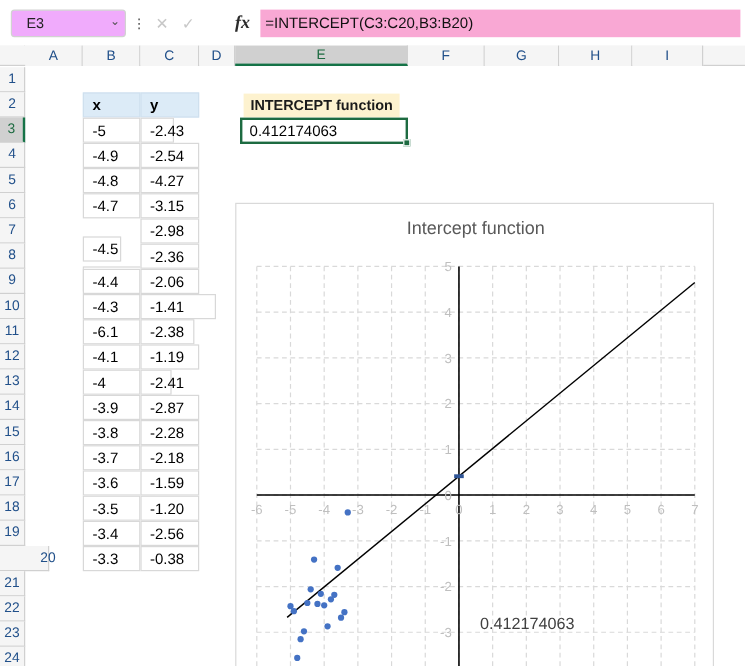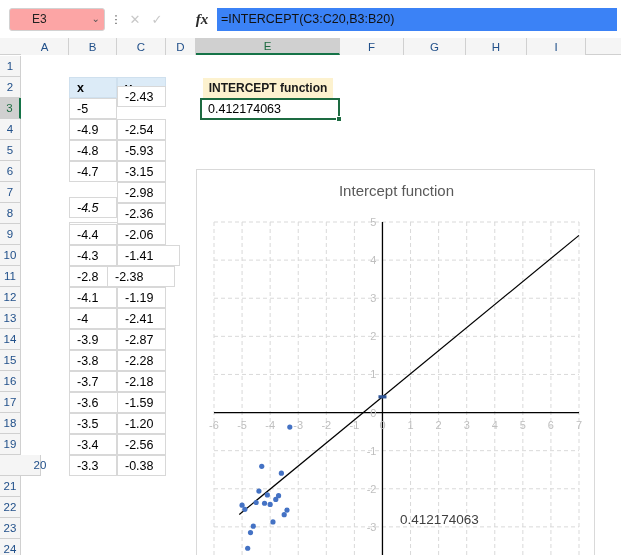--- a/index.html
+++ b/index.html
@@ -14,38 +14,38 @@
   
   #formula-strip {
     position:absolute; left:0; top:0; width:621px; height:38px;
     background:#ffffff;
     display:flex; align-items:center;
   }
   #name-box {
     margin-left:9px;
     width:96px; height:23px;
     border:1px solid #d2d2d2; border-radius:3px;
-    background:#fca5a5;
+    background:#f0abfc;
     display:flex; align-items:center;
-    padding:0 4px 0 22px;
+    padding:0 4px 0 12px;
     font-size:12px;
   }
   #name-box .nb-text { flex:1; color:#222; }
   #name-box .nb-caret {
     color:#555; font-size:10px; line-height:1;
   }
   #kebab {
     width:16px; text-align:center; color:#444;
     font-size:11px; letter-spacing:0; margin-left:3px;
   }
   .fb-icon { width:22px; text-align:center; font-size:13px; color:#c8c8c8; }
   .fb-icon.fx { color:#2b2b2b; font-style:italic; font-family:"Liberation Serif", serif; font-size:15px; font-weight:bold;margin-left:23px;}
   #formula-input {
     flex:1; height:23px; margin-right:4px; margin-left:4px;
-    border:none; outline:none; background:#3b82f6;
+    border:none; outline:none; background:#f9a8d4;
     font-family:"Liberation Sans", sans-serif; font-size:12.5px;
     color:#111; padding-left:4px;
   }
 
   
   #grid-wrap {
     position:absolute; left:0; top:38px; width:621px; height:517px;
     background:#fff;
   }
   #colhead {
@@ -182,41 +182,41 @@
       <div class="rowcell" style="top: 417px; padding-left: 40px;">20</div>
       <div class="rowcell" style="top: 438px;">21</div>
       <div class="rowcell" style="top: 459px;">22</div>
       <div class="rowcell" style="top: 480px;">23</div>
       <div class="rowcell" style="top: 501px;">24</div>
     </div>
   <div id="cells">
       <div class="dcell hdr" style="left: 69px; width: 48px; top: 39px;">x</div>
       <div class="dcell hdr" style="left: 117px; width: 49px; top: 39px;">y</div>
       <div class="dcell" style="left: 69px; width: 48px; top: 60px;">-5</div>
-      <div class="dcell" style="left: 117px; width: 49px; top: 48px;">-2.43</div>
+      <div class="dcell" style="left: 117px; width: 28px; top: 60px;">-2.43</div>
       <div class="dcell" style="left: 69px; width: 48px; top: 81px;">-4.9</div>
       <div class="dcell" style="left: 117px; width: 49px; top: 81px;">-2.54</div>
       <div class="dcell" style="left: 69px; width: 48px; top: 102px;">-4.8</div>
-      <div class="dcell" style="left: 117px; width: 49px; top: 102px;">-5.93</div>
+      <div class="dcell" style="left: 117px; width: 49px; top: 102px;">-4.27</div>
       <div class="dcell" style="left: 69px; width: 48px; top: 123px;">-4.7</div>
       <div class="dcell" style="left: 117px; width: 49px; top: 123px;">-3.15</div>
       <div class="dcell" style="left: 69px; width: 52px; top: 144px; margin-top: 40px;">-4.6</div>
       <div class="dcell" style="left: 117px; width: 49px; top: 144px;">-2.98</div>
-      <div class="dcell" style="left: 69px; width: 48px; top: 159px; font-style: italic;">-4.5</div>
+      <div class="dcell" style="left: 69px; width: 32px; top: 159px;">-4.5</div>
       <div class="dcell" style="left: 117px; width: 49px; top: 165px;">-2.36</div>
       <div class="dcell" style="left: 69px; width: 48px; top: 186px;">-4.4</div>
       <div class="dcell" style="left: 117px; width: 49px; top: 186px;">-2.06</div>
       <div class="dcell" style="left: 69px; width: 48px; top: 207px;">-4.3</div>
       <div class="dcell" style="left: 117px; width: 63px; top: 207px;">-1.41</div>
-      <div class="dcell" style="left: 69px; width: 48px; top: 228px;">-2.8</div>
-      <div class="dcell" style="left: 107px; width: 68px; top: 228px;">-2.38</div>
+      <div class="dcell" style="left: 69px; width: 48px; top: 228px;">-6.1</div>
+      <div class="dcell" style="left: 117px; width: 45px; top: 228px;">-2.38</div>
       <div class="dcell" style="left: 69px; width: 48px; top: 249px;">-4.1</div>
       <div class="dcell" style="left: 117px; width: 49px; top: 249px;">-1.19</div>
       <div class="dcell" style="left: 69px; width: 48px; top: 270px;">-4</div>
-      <div class="dcell" style="left: 117px; width: 49px; top: 270px;">-2.41</div>
+      <div class="dcell" style="left: 117px; width: 26px; top: 270px;">-2.41</div>
       <div class="dcell" style="left: 69px; width: 48px; top: 291px;">-3.9</div>
       <div class="dcell" style="left: 117px; width: 49px; top: 291px;">-2.87</div>
       <div class="dcell" style="left: 69px; width: 48px; top: 312px;">-3.8</div>
       <div class="dcell" style="left: 117px; width: 49px; top: 312px;">-2.28</div>
       <div class="dcell" style="left: 69px; width: 48px; top: 333px;">-3.7</div>
       <div class="dcell" style="left: 117px; width: 49px; top: 333px;">-2.18</div>
       <div class="dcell" style="left: 69px; width: 60px; top: 354px;">-3.6</div>
       <div class="dcell" style="left: 117px; width: 49px; top: 354px;">-1.59</div>
       <div class="dcell" style="left: 69px; width: 48px; top: 375px;">-3.5</div>
       <div class="dcell" style="left: 117px; width: 49px; top: 375px;">-1.20</div>

